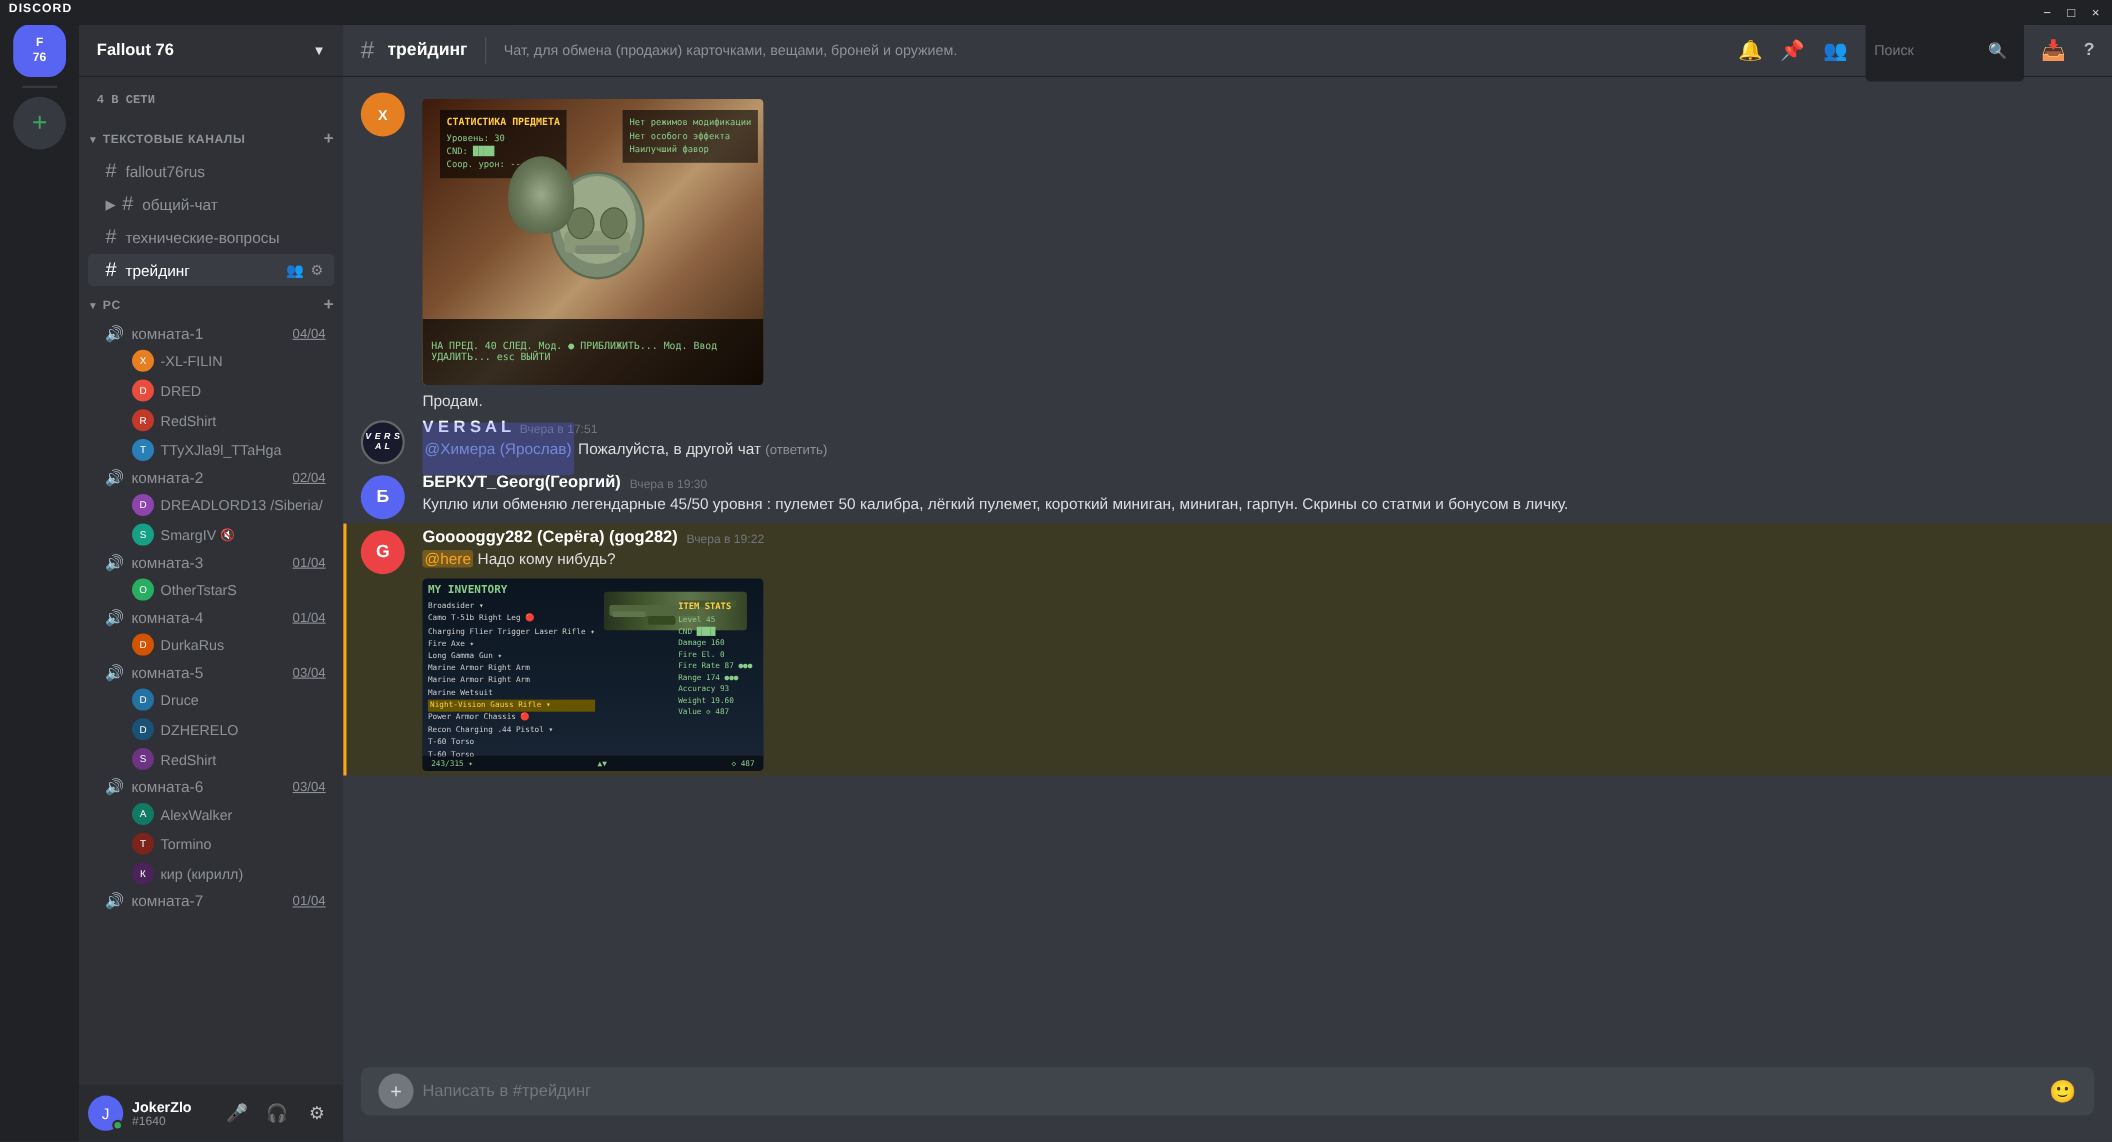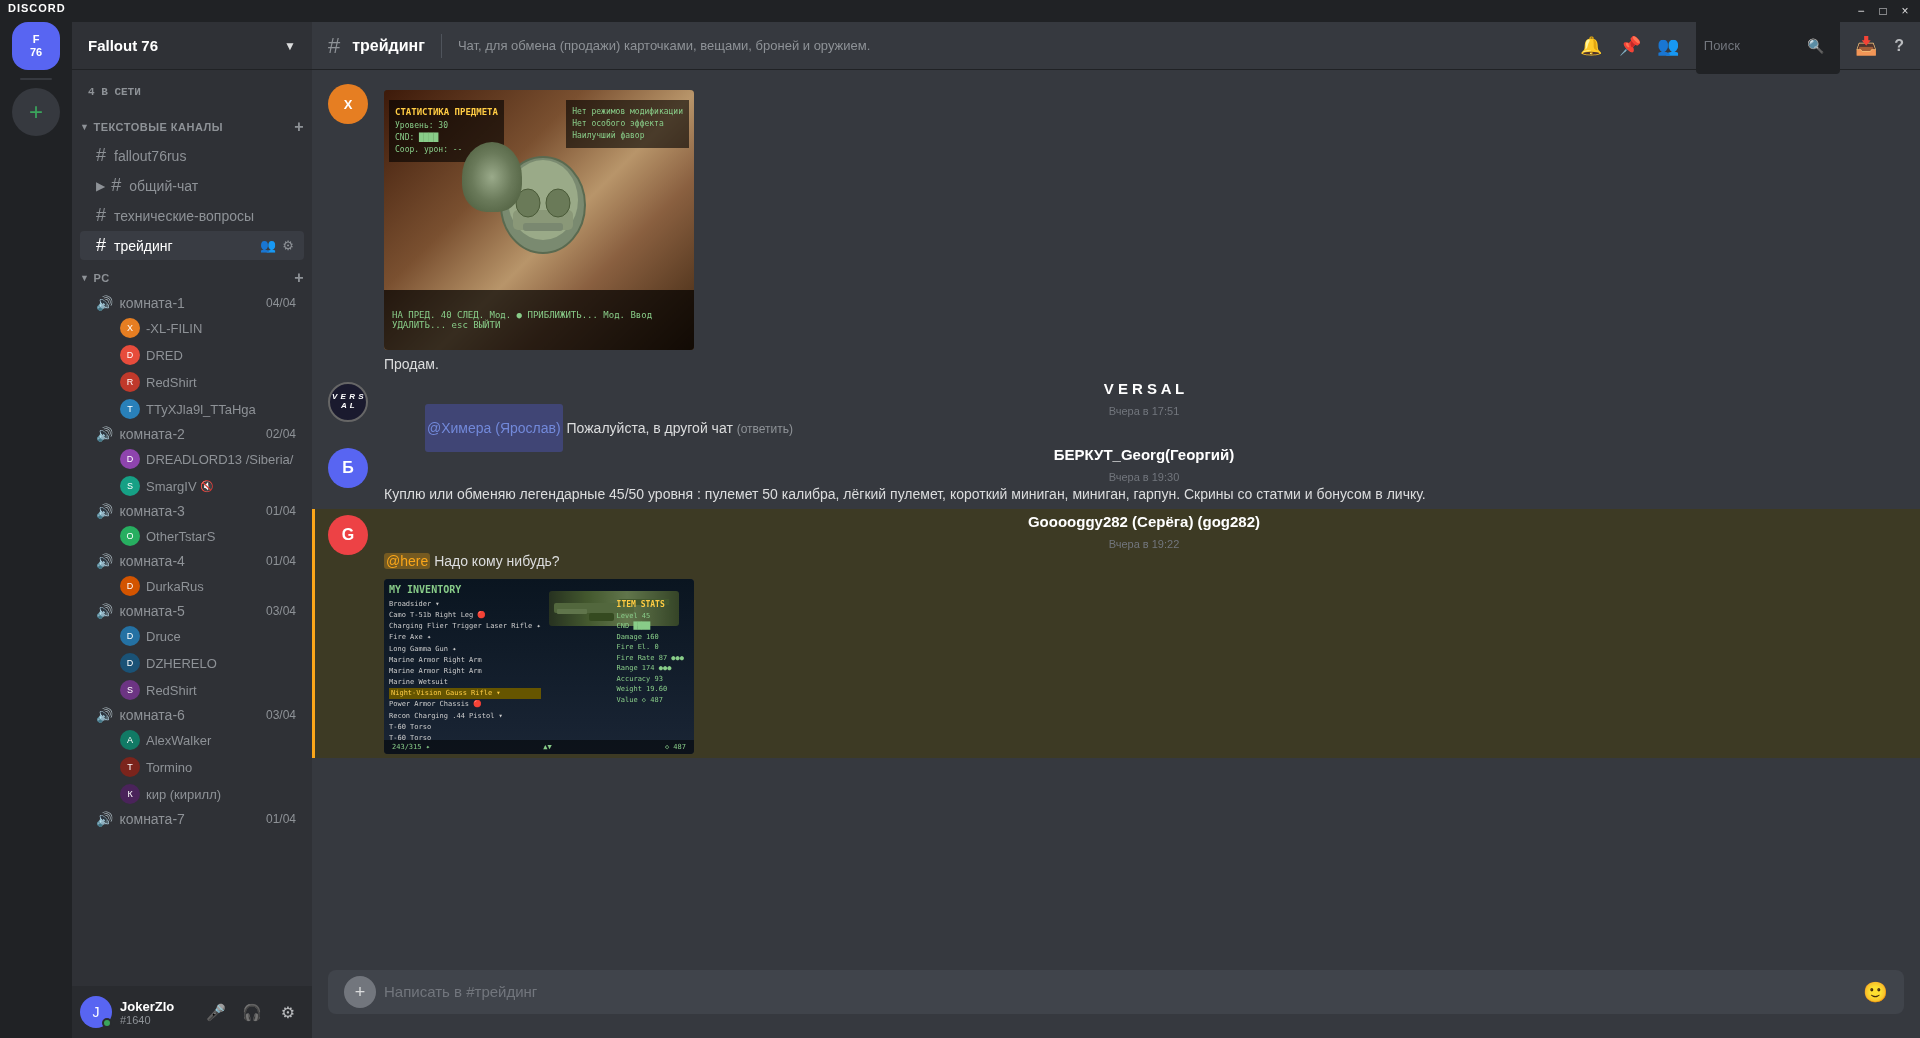--- a/index.html
+++ b/index.html
@@ -200,20 +200,21 @@
       margin: 1px 8px;
       cursor: pointer;
       color: #8e9297;
       font-size: 14px;
     }
     .voice-icon { margin-right: 6px; font-size: 14px; }
     .voice-channel-name { flex: 1; }
     .voice-count {
       font-size: 12px;
       color: #8e9297;
+      text-decoration: underline;
     }
     .voice-user {
       display: flex;
       align-items: center;
       padding: 3px 8px 3px 40px;
       margin: 1px 8px;
       border-radius: 4px;
       cursor: pointer;
       color: #8e9297;
       font-size: 13px;
@@ -373,31 +374,30 @@
       border: 2px solid #666;
     }
     .avatar-berkut {
       background: #5865f2;
     }
     .avatar-goo {
       background: #ed4245;
     }
 
     .message-content-wrap { flex: 1; min-width: 0; }
-    .message-header { display: flex; align-items: center; gap: 8px; margin-bottom: 2px; flex-direction: column; }
+    .message-header { display: flex; align-items: flex-end; gap: 8px; margin-bottom: 2px; }
     .message-author { font-weight: 600; color: #fff; font-size: 15px; cursor: pointer; }
     .message-timestamp { font-size: 11px; color: #72767d; }
     .message-text { color: #dcddde; font-size: 14px; line-height: 1.375; word-break: break-word; }
 
     .mention {
       background: rgba(88, 101, 242, 0.3);
       color: #7289da;
       border-radius: 3px;
       padding: 16px 2px;
-      margin-left: 41px;
     }
     .mention-here {
       background: rgba(250, 166, 26, 0.3);
       color: #faa61a;
       border-radius: 3px;
       padding: 0 2px;
     }
 
     
     .game-screenshot {
@@ -448,21 +448,21 @@
       position: absolute;
       bottom: 0; left: 0; right: 0;
       background: rgba(0,0,0,0.7);
       padding: 20px 8px;
       font-size: 9px;
       color: #88cc88;
       font-family: monospace;
     }
     .hud-stats {
       position: absolute;
-      left: 5px;
+      left: 16px;
       top: 10px;
       background: rgba(0,0,0,0.6);
       padding: 6px;
       font-size: 8px;
       color: #88cc88;
       font-family: monospace;
       line-height: 1.5;
     }
     .hud-right {
       position: absolute;

